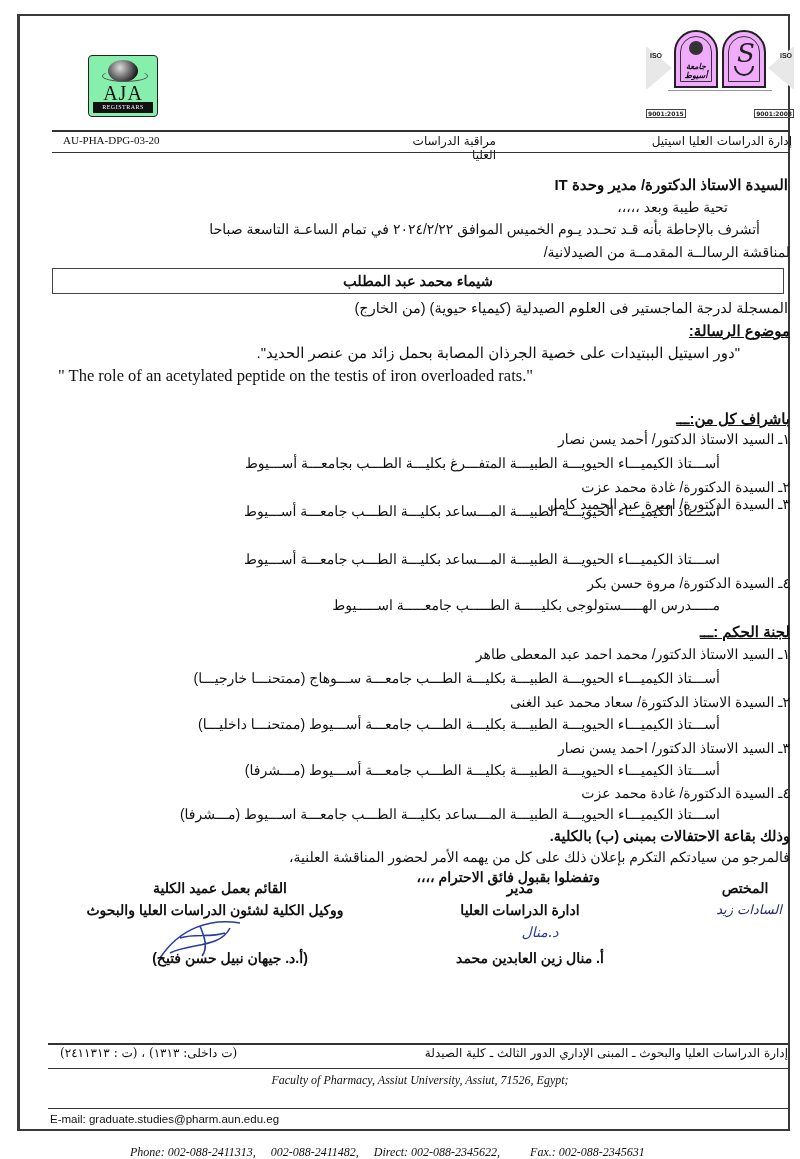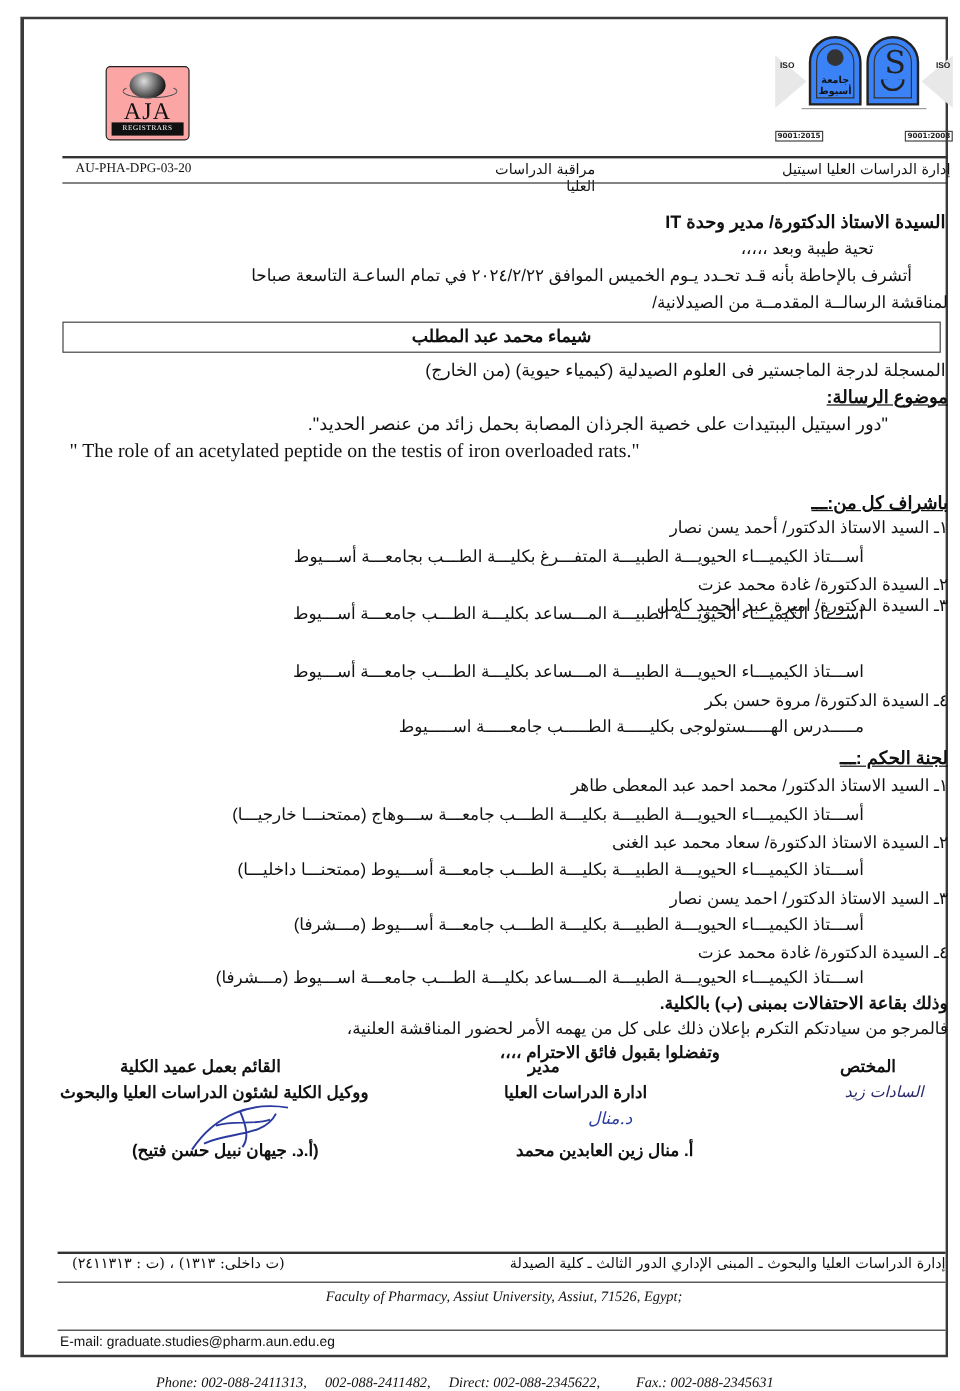--- a/index.html
+++ b/index.html
@@ -11,21 +11,21 @@
     border: 2px solid #3a3a3a; border-left-width: 3px;
   }
   .abs { position: absolute; }
   .rtl { direction: rtl; text-align: right; unicode-bidi: plaintext; }
   .sans { font-family: "Liberation Sans", sans-serif; }
   .ul { text-decoration: underline; }
 
   
   .logo-aja {
     left: 88px; top: 55px; width: 70px; height: 62px; border: 1.5px solid #222;
-    border-radius: 4px; background: #fca5a5; overflow: hidden;
+    border-radius: 4px; background: #86efac; overflow: hidden;
   }
   .logo-aja .globe {
     position: absolute; left: 19px; top: 4px; width: 30px; height: 22px; border-radius: 50%;
     background: radial-gradient(circle at 40% 35%, #ddd 0%, #777 40%, #111 80%);
   }
   .logo-aja .ring {
     position: absolute; left: 13px; top: 14px; width: 46px; height: 12px; border: 1px solid #555;
     border-radius: 50%; border-top-color: transparent;
   }
   .logo-aja .letters {
@@ -33,21 +33,21 @@
     font-family: "Liberation Serif", serif; font-size: 20px; letter-spacing: 1px; color: #111;
   }
   .logo-aja .band {
     position: absolute; left: 4px; right: 4px; bottom: 3px; height: 11px; background: #111; color: #fff;
     font-family: "Liberation Serif", serif; font-size: 6px; text-align: center; line-height: 11px; letter-spacing: 0.5px;
   }
 
   .logo-univ { left: 646px; top: 30px; width: 148px; height: 90px; }
   .logo-univ .arch {
     position: absolute; top: 0; width: 44px; height: 58px; border: 2px solid #222;
-    border-radius: 22px 22px 0 0; background: #3b82f6;
+    border-radius: 22px 22px 0 0; background: #f0abfc; font-style: italic;
   }
   .logo-univ .arch-left { left: 28px; }
   .logo-univ .arch-right { left: 76px; }
   .logo-univ .arch .inner {
     position: absolute; left: 4px; right: 4px; top: 4px; bottom: 4px; border: 1px solid #333;
     border-radius: 18px 18px 0 0;
   }
   .logo-univ .sun {
     position: absolute; left: 13px; top: 9px; width: 14px; height: 14px; border-radius: 50%; background: #333;
   }
@@ -104,21 +104,21 @@
   .supervisor-heading { left: 600px; width: 190px; top: 410px; font-size: 15px; font-weight: bold; }
   .person-name { left: 300px; width: 490px; font-size: 14px; }
   .person-title { left: 40px; width: 680px; font-size: 14px; letter-spacing: 0.4px; }
 
   .committee-heading { left: 600px; width: 190px; top: 602px; font-size: 15px; font-weight: bold; }
 
   .venue { left: 300px; width: 490px; top: 806px; font-size: 14.5px; font-weight: bold; }
   .request { left: 80px; width: 710px; top: 827px; font-size: 14px; }
   .closing { left: 200px; width: 400px; top: 849px; font-size: 14px; font-weight: bold; }
 
-  .sig { font-size: 14px; font-weight: bold; text-align: left; direction: rtl; }
+  .sig { font-size: 14px; font-weight: bold; text-align: center; direction: rtl; }
   .sig-specialist-scribble { left: 704px; top: 898px; width: 90px; font-size: 13px; font-family: "DejaVu Serif", serif; font-style: italic; color: #2a2a6a; font-weight: normal; }
 
   .footer-ar-left { left: 60px; width: 250px; top: 1046px; font-size: 12px; font-family: "DejaVu Serif", serif; }
   .footer-ar-right { left: 330px; width: 458px; top: 1046px; font-size: 12px; font-family: "DejaVu Serif", serif; }
   .footer-en-1 { left: 60px; width: 720px; top: 1073px; font-size: 12px; font-family: "Liberation Serif", serif; font-style: italic; text-align: center; }
   .footer-en-2 { left: 130px; width: 660px; top: 1145px; font-size: 12px; font-family: "Liberation Serif", serif; font-style: italic; white-space: pre; }
   .footer-email { left: 50px; top: 1113px; font-size: 11.5px; font-family: "Liberation Sans", sans-serif; }
 </style>
 </head>
 <body>

